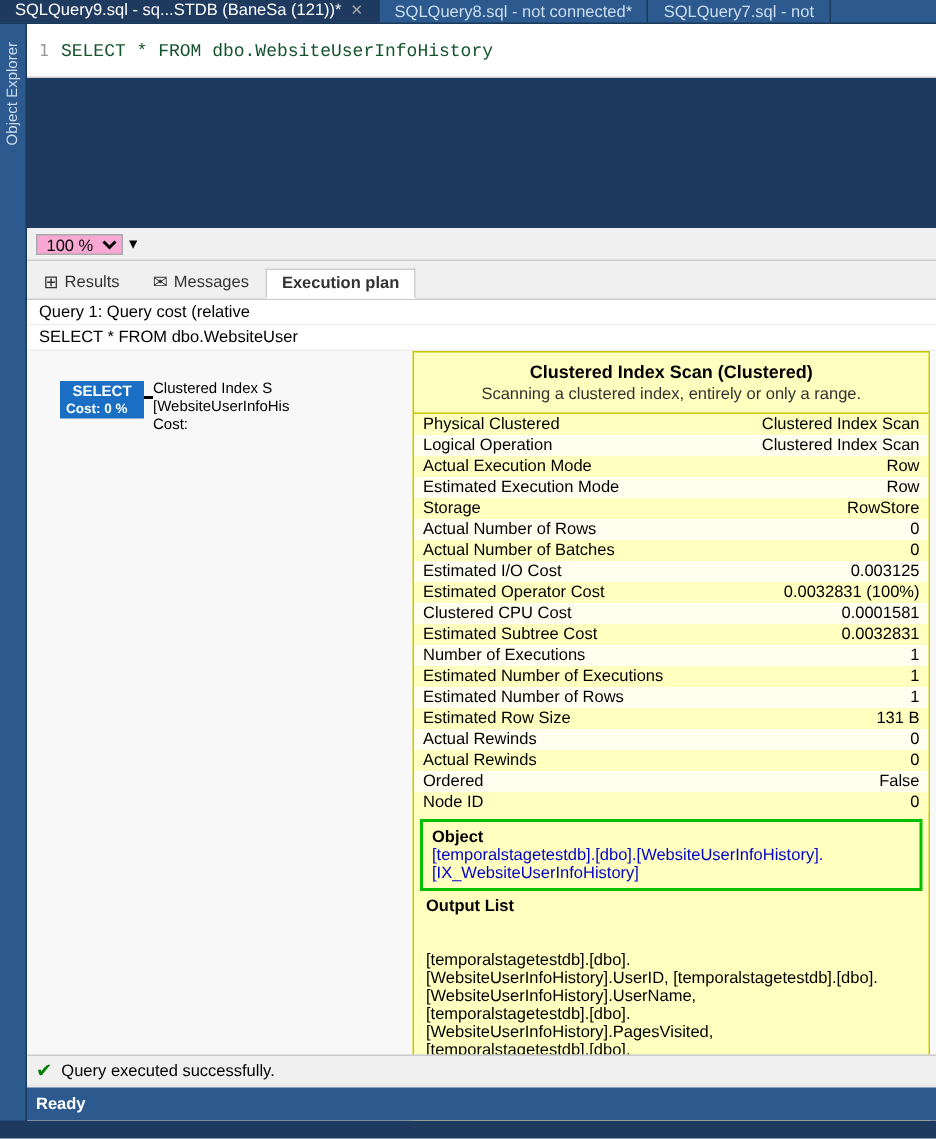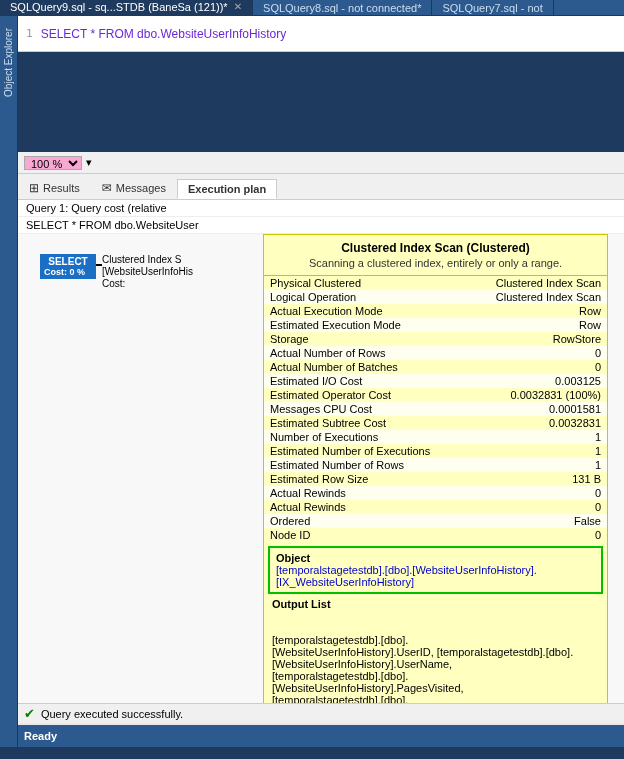--- a/index.html
+++ b/index.html
@@ -209,21 +209,21 @@
       left: 78px;
       top: 30px;
       width: 6px;
       height: 2px;
       background: #000;
     }
 
     
     .tooltip-panel {
       position: absolute;
-      right: 16px;
+      right: 4px;
       top: 0;
       width: 345px;
       bottom: 0;
       background: #ffffc0;
       border: 1px solid #c8c800;
       overflow-y: auto;
       font-size: 11px;
     }
     .tooltip-header {
       padding: 6px 8px 2px 8px;
@@ -364,21 +364,21 @@
 
 <div class="main-layout">
   <div class="sidebar">
     <span class="sidebar-label">Object Explorer</span>
   </div>
 
   <div class="content-area">
 
     <div class="query-editor">
       <span class="line-num">1</span>
-      <span style="font-family:Liberation Sans, sans-serif;font-size:12px;color:#6d28d9;">SELECT * FROM dbo.WebsiteUserInfoHistory</span>
+      <span style="font-family:Liberation Mono, monospace;font-size:12px;color:#14532d;">SELECT * FROM dbo.WebsiteUserInfoHistory</span>
     </div>
 
     <div class="blue-space"></div>
 
     <div class="bottom-panel">
 
       <div class="zoom-bar">
         <select class="zoom-select">
           <option>100 %</option>
           <option>75 %</option>
@@ -456,21 +456,21 @@
                 </tr>
                 <tr>
                   <td>Estimated I/O Cost</td>
                   <td>0.003125</td>
                 </tr>
                 <tr>
                   <td>Estimated Operator Cost</td>
                   <td>0.0032831 (100%)</td>
                 </tr>
                 <tr>
-                  <td>Messages CPU Cost</td>
+                  <td>Clustered CPU Cost</td>
                   <td>0.0001581</td>
                 </tr>
                 <tr>
                   <td>Estimated Subtree Cost</td>
                   <td>0.0032831</td>
                 </tr>
                 <tr>
                   <td>Number of Executions</td>
                   <td>1</td>
                 </tr>

